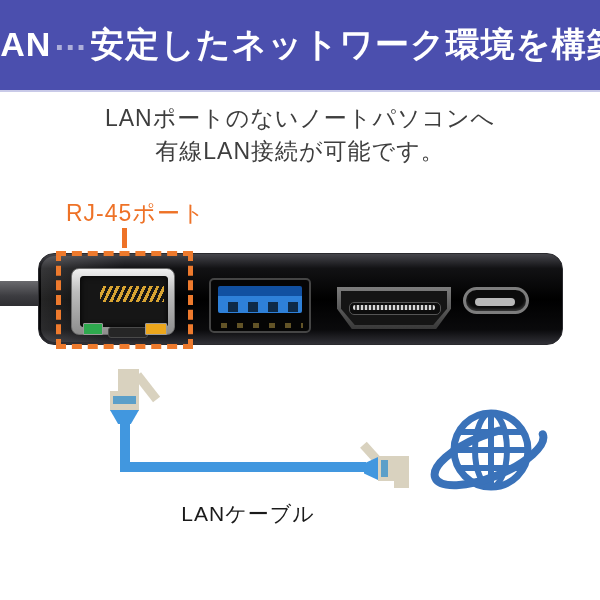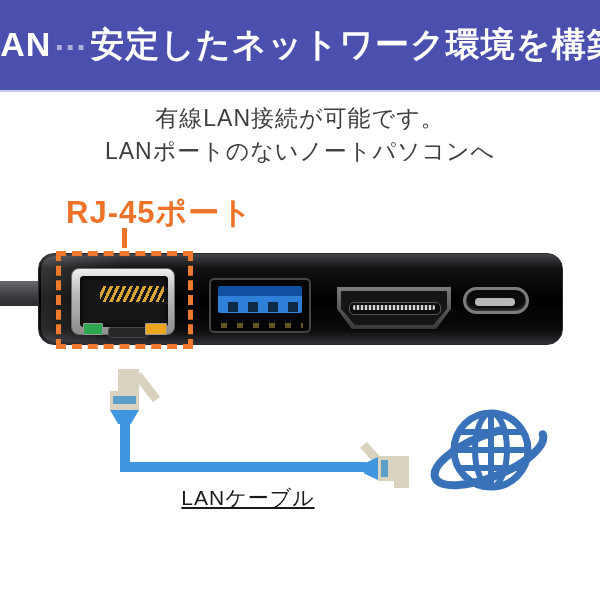--- a/index.html
+++ b/index.html
@@ -12,21 +12,21 @@
     position:absolute;left:0;top:0;width:600px;height:90px;
     background:#4b4fae;border-bottom:2px solid #c9cae8;
     display:flex;align-items:center;justify-content:center;
   }
   .banner .ttl{color:#ffffff;font-size:34px;font-weight:bold;letter-spacing:1px;white-space:nowrap;}
   .banner .dots{opacity:.55;position:relative;top:-.18em;letter-spacing:1px;padding:0 2px;}
   
   .intro{position:absolute;left:0;top:102px;width:600px;text-align:center;
     color:#3e3e3e;font-size:23px;line-height:33px;letter-spacing:1px;}
   
-  .callout-label{position:absolute;left:66px;top:192px;color:#ee7227;font-size:31px;font-weight:bold;letter-spacing:1px;}
+  .callout-label{position:absolute;left:66px;top:198px;color:#ee7227;font-size:23px;font-weight:normal;letter-spacing:1px;}
   .callout-line{position:absolute;left:122px;top:228px;width:5px;height:20px;background:#ee7227;}
   .dashed-box{position:absolute;left:56px;top:251px;width:137px;height:98px;
     border:5px dashed #ee7a2d;box-sizing:border-box;z-index:5;}
   
   .cable-stub{position:absolute;left:0;top:281px;width:42px;height:25px;
     background:linear-gradient(180deg,#6a6a6e,#3c3c40 60%,#2e2e32);}
   .device{position:absolute;left:38px;top:253px;width:525px;height:92px;border-radius:16px;
     background:linear-gradient(180deg,#45454b 0%,#121214 16%,#000 50%,#0a0a0c 84%,#303036 100%);
     border:1px solid #2a2a2e;box-sizing:border-box;}
   .device .gloss{position:absolute;inset:2px;border-radius:14px;pointer-events:none;
@@ -75,35 +75,35 @@
   .cable-v{position:absolute;left:120px;top:422px;width:10px;height:50px;background:#4197df;}
   .cable-h{position:absolute;left:120px;top:462px;width:246px;height:10px;background:#4197df;}
   .plug-boot-r{position:absolute;left:364px;top:457px;width:14px;height:23px;background:#4197df;
     clip-path:polygon(0 28%,100% 0,100% 100%,0 72%);}
   .plug-body-r{position:absolute;left:378px;top:456px;width:31px;height:25px;}
   .plug-step-r{position:absolute;left:394px;top:480px;width:15px;height:8px;}
   .plug-arm-r{position:absolute;left:379px;top:437px;width:9px;height:30px;transform:rotate(-42deg);transform-origin:bottom center;}
   .plug-stripe-r{position:absolute;left:381px;top:460px;width:7px;height:17px;background:#5b9fc9;}
   .globe{position:absolute;left:425px;top:398px;width:128px;height:112px;}
   .lbl{position:absolute;color:#1a1a1a;font-size:21px;letter-spacing:1px;text-align:center;}
-  .lbl.cable{left:158px;top:484px;width:180px;text-decoration:underline;}
+  .lbl.cable{left:158px;top:500px;width:180px;}
   .lbl.net{left:397px;top:517px;width:180px;}
 </style>
 </head>
 <body>
 
 <div class="stage">
 
   <header class="banner">
     <div class="ttl"><span>LAN</span><span class="dots">…</span><span>安定したネットワーク環境を構築</span></div>
   </header>
 
   <div class="intro">
+    <div>LANポートのないノートパソコンへ</div>
     <div>有線LAN接続が可能です。</div>
-    <div>LANポートのないノートパソコンへ</div>
   </div>
 
   <div class="callout-label">RJ-45ポート</div>
   <div class="callout-line"></div>
   <div class="dashed-box"></div>
 
   <div class="cable-stub"></div>
   <div class="device">
     <div class="gloss"></div>
 

